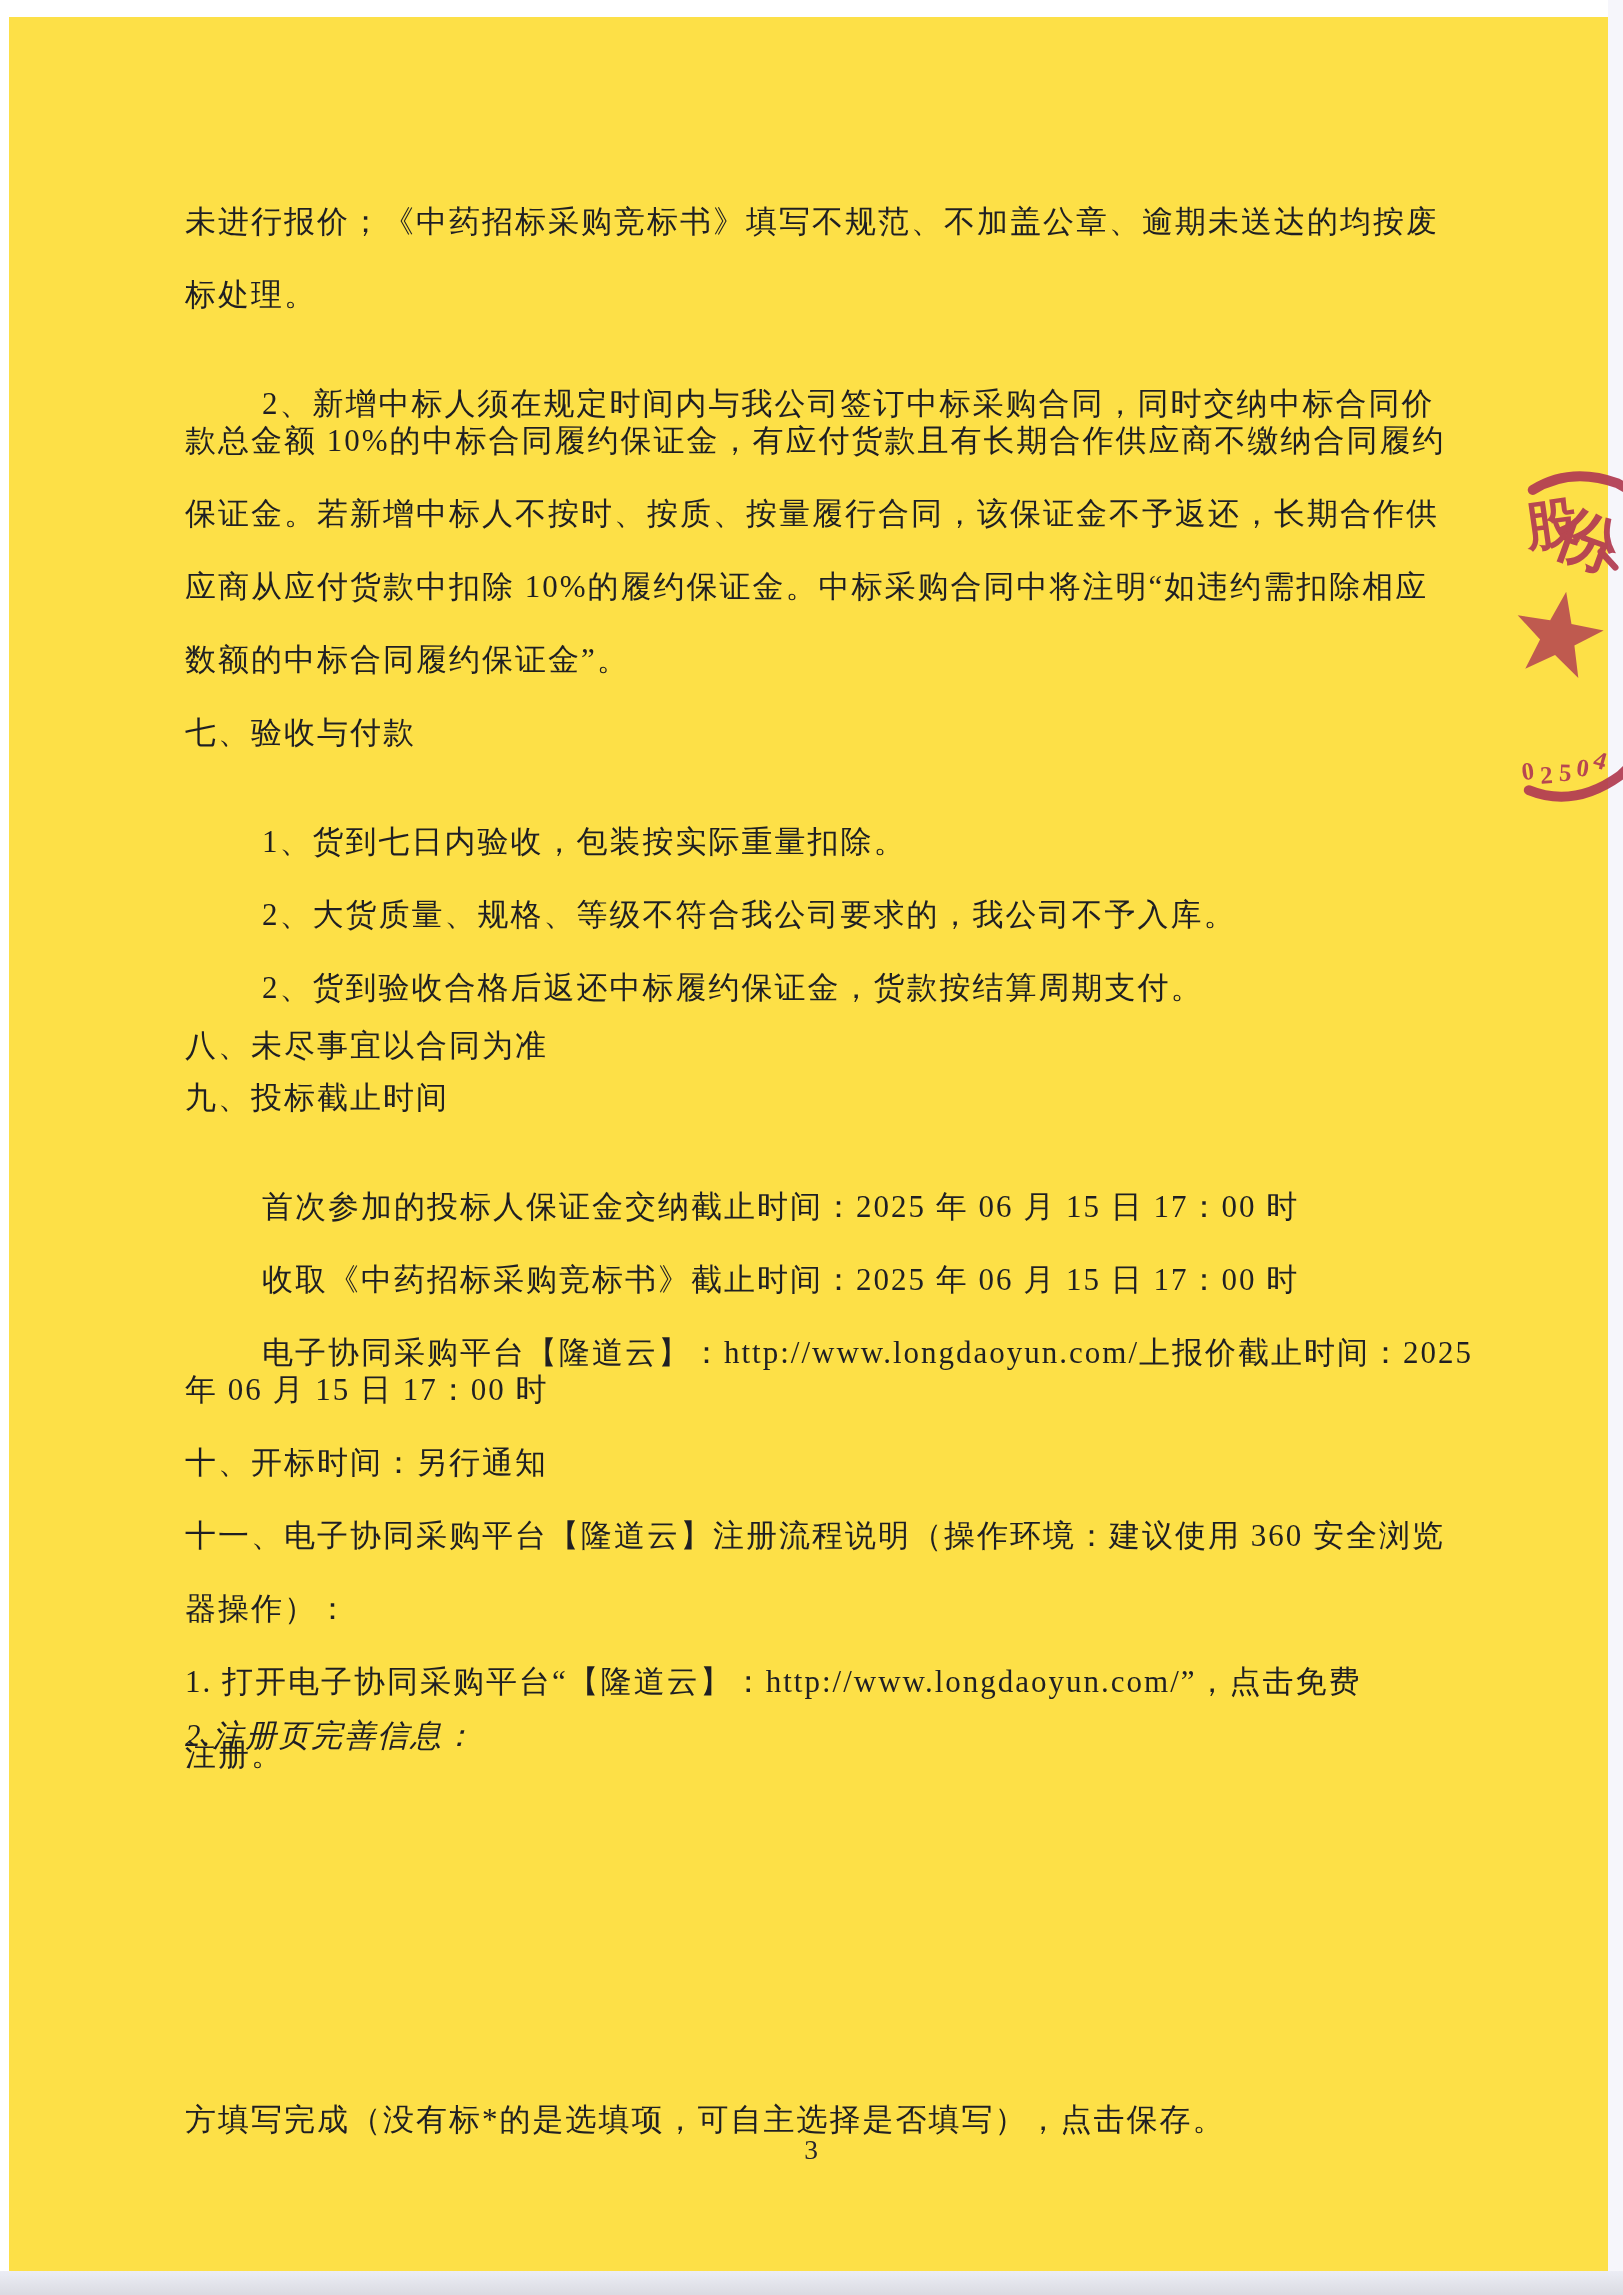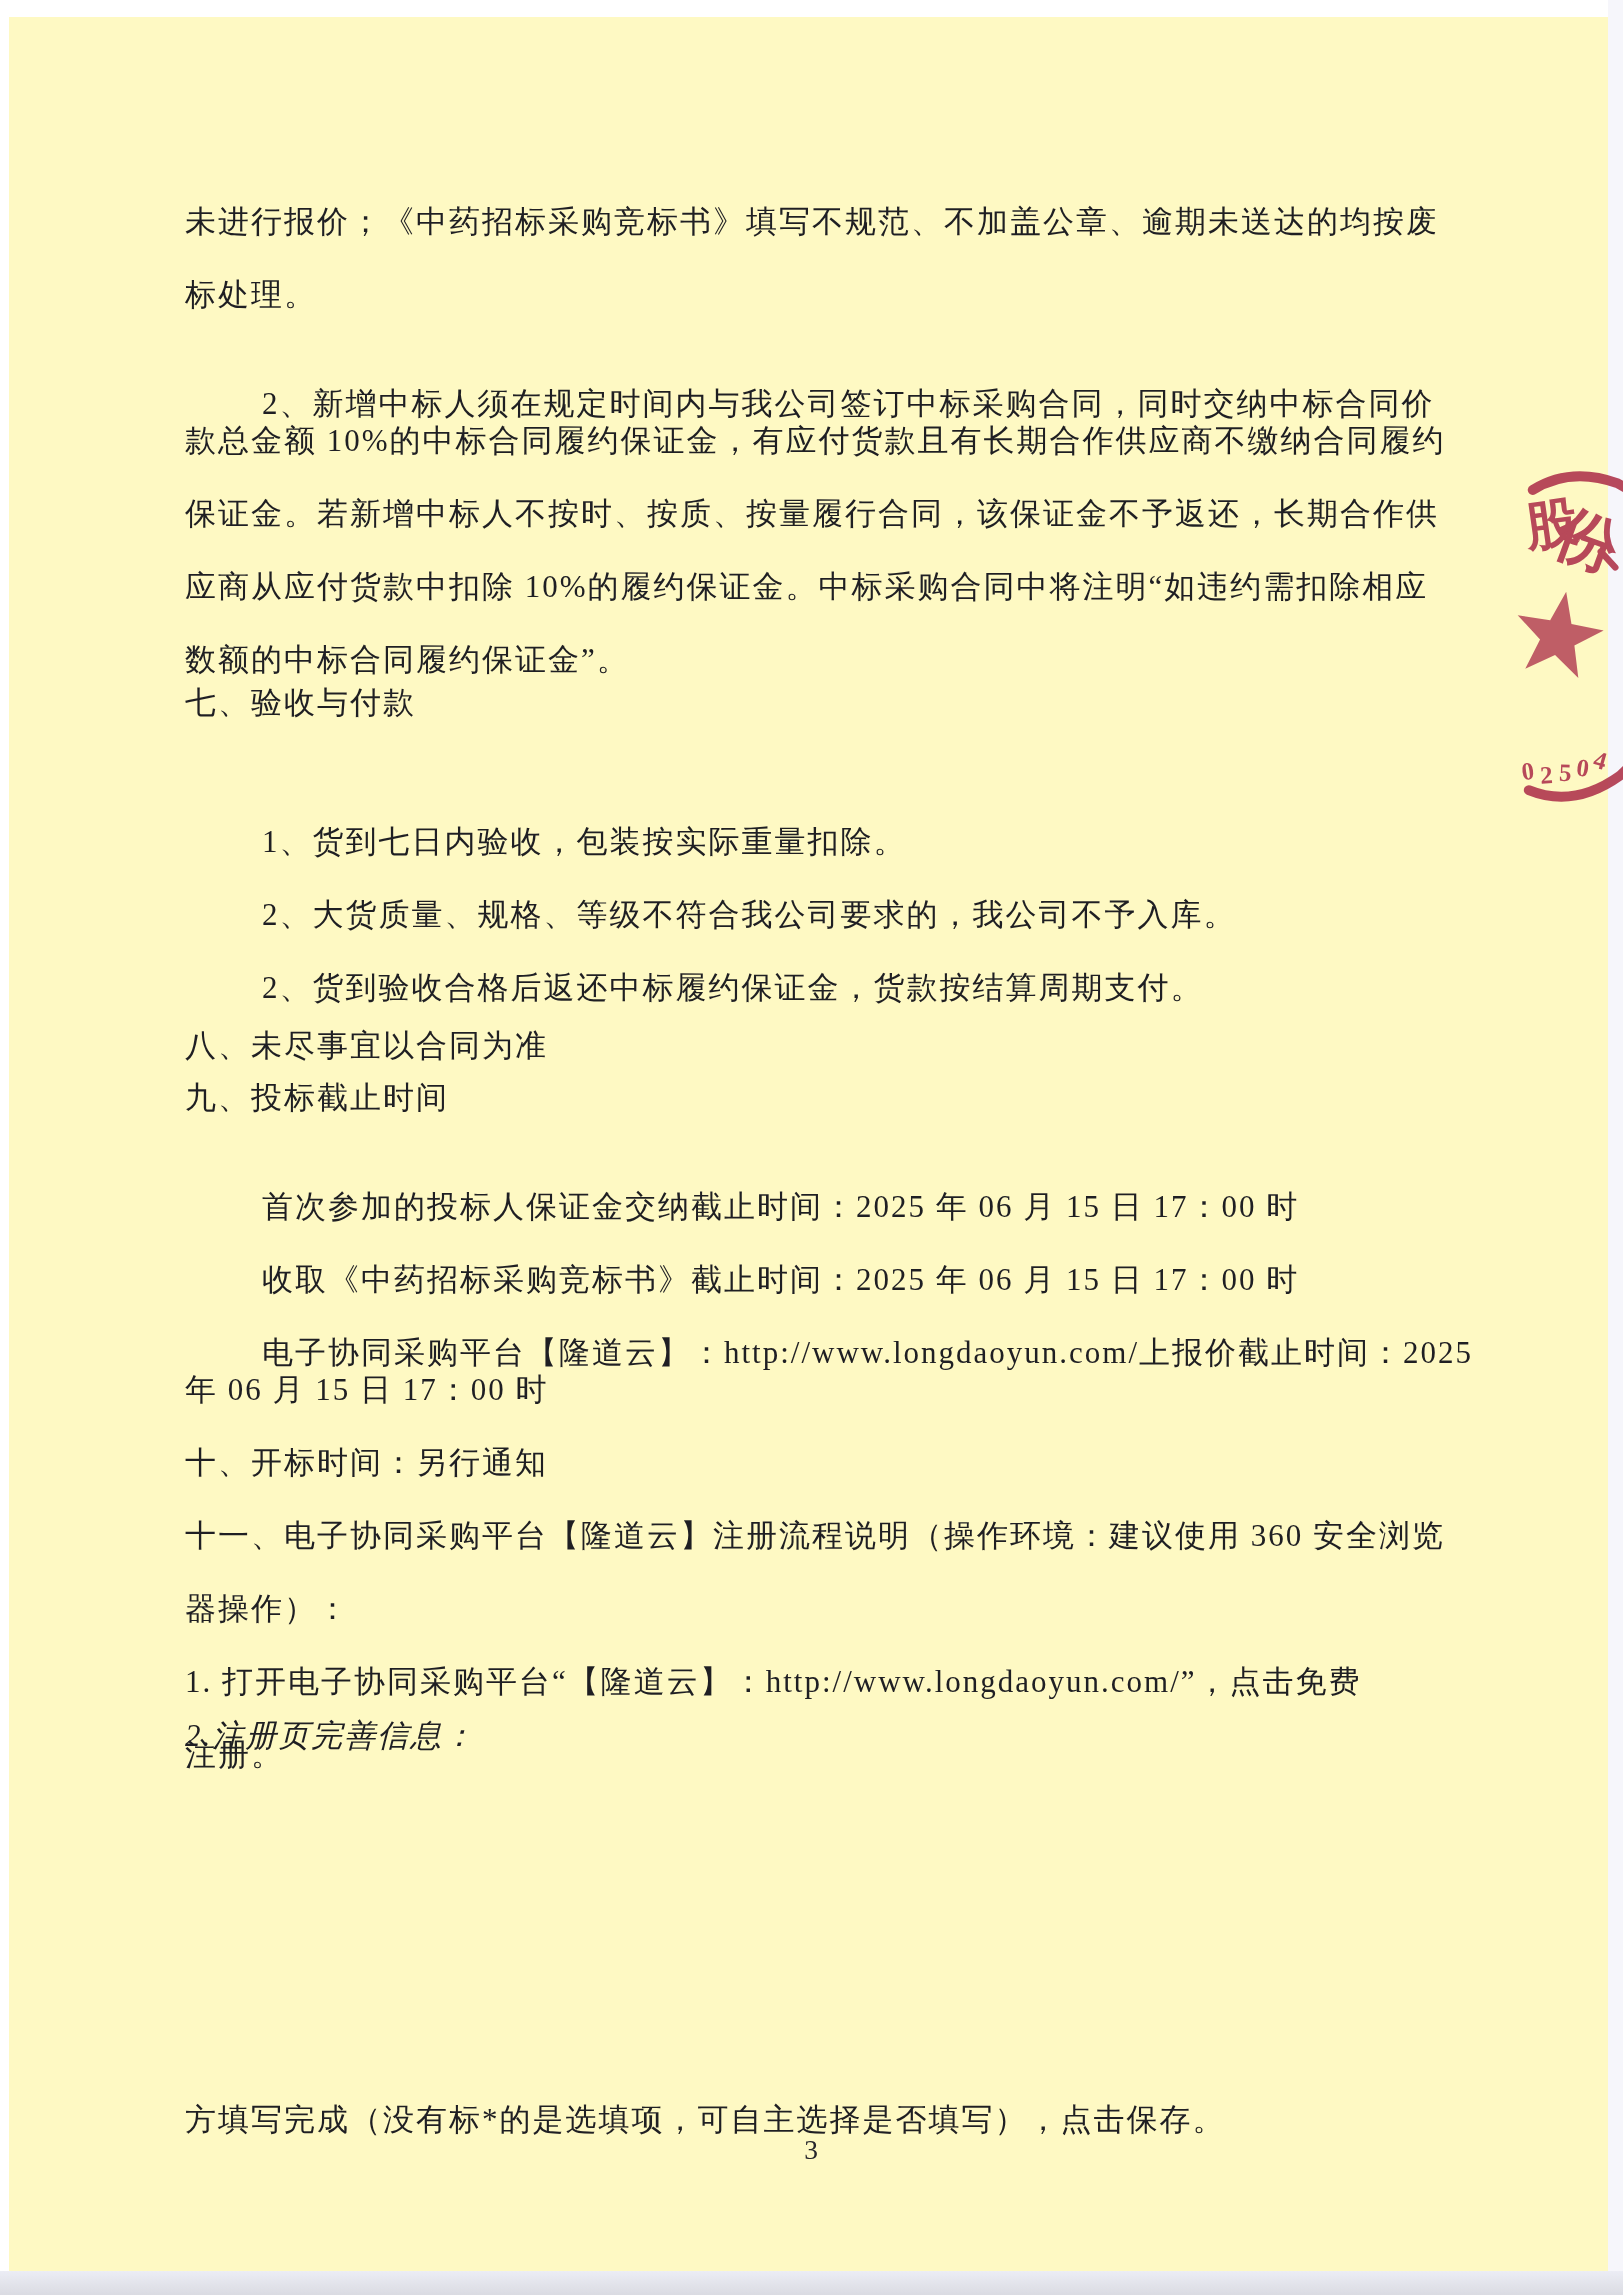--- a/index.html
+++ b/index.html
@@ -34,34 +34,34 @@
   .stamp svg{display:block;width:139px;height:367px;overflow:visible;}
   .stamp text{font-family:"Liberation Serif","DejaVu Serif",serif;font-weight:bold;}
   .stamp .seal-char{fill:currentColor;}
   .stamp .serial{fill:currentColor;font-size:38px;}
   .stamp .arc{stroke:currentColor;fill:none;stroke-linecap:round;}
   .stamp .star{fill:currentColor;fill-opacity:0.88;}
 </style>
 </head>
 <body>
 
-<div class="page" style="background: #fef9c3;">
+<div class="page" style="background: #fde047;">
   <div class="edge-top"></div>
   <div class="edge-left"></div>
   <div class="edge-right"></div>
 
   <div class="doc-body" style="color: rgb(31, 31, 35);">
       <div class="line" style="top: 204px;">未进行报价；《中药招标采购竞标书》填写不规范、不加盖公章、逾期未送达的均按废</div>
       <div class="line" style="top: 277px;">标处理。</div>
       <div class="line indent" style="top: 350px;">2、新增中标人须在规定时间内与我公司签订中标采购合同，同时交纳中标合同价</div>
       <div class="line" style="top: 423px;">款总金额 10%的中标合同履约保证金，有应付货款且有长期合作供应商不缴纳合同履约</div>
       <div class="line" style="top: 496px;">保证金。若新增中标人不按时、按质、按量履行合同，该保证金不予返还，长期合作供</div>
       <div class="line" style="top: 569px;">应商从应付货款中扣除 10%的履约保证金。中标采购合同中将注明“如违约需扣除相应</div>
       <div class="line" style="top: 642px;">数额的中标合同履约保证金”。</div>
-      <div class="line" style="top: 685px; text-align: right;">七、验收与付款</div>
+      <div class="line" style="top: 715px; text-align: right;">七、验收与付款</div>
       <div class="line indent" style="top: 788px;">1、货到七日内验收，包装按实际重量扣除。</div>
       <div class="line indent" style="top: 861px;">2、大货质量、规格、等级不符合我公司要求的，我公司不予入库。</div>
       <div class="line indent" style="top: 934px;">2、货到验收合格后返还中标履约保证金，货款按结算周期支付。</div>
       <div class="line" style="top: 1028px;">八、未尽事宜以合同为准</div>
       <div class="line" style="top: 1080px;">九、投标截止时间</div>
       <div class="line indent" style="top: 1153px;">首次参加的投标人保证金交纳截止时间：2025 年 06 月 15 日 17：00 时</div>
       <div class="line indent" style="top: 1226px;">收取《中药招标采购竞标书》截止时间：2025 年 06 月 15 日 17：00 时</div>
       <div class="line indent" style="top: 1299px;">电子协同采购平台【隆道云】：http://www.longdaoyun.com/上报价截止时间：2025</div>
       <div class="line" style="top: 1372px;">年 06 月 15 日 17：00 时</div>
       <div class="line" style="top: 1445px;">十、开标时间：另行通知</div>

